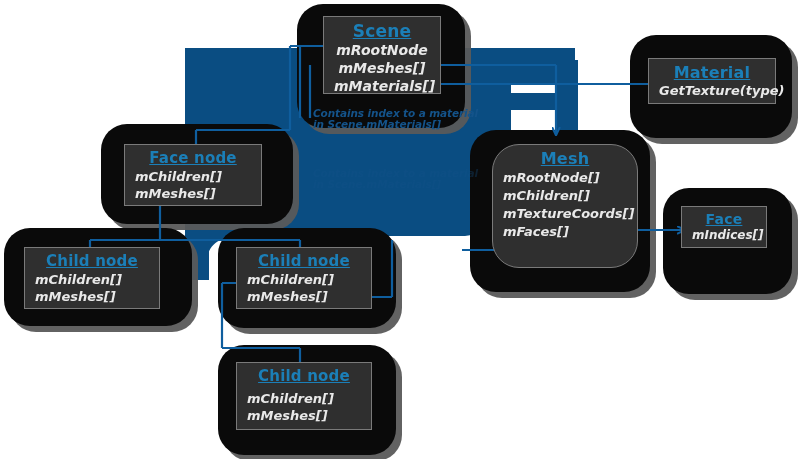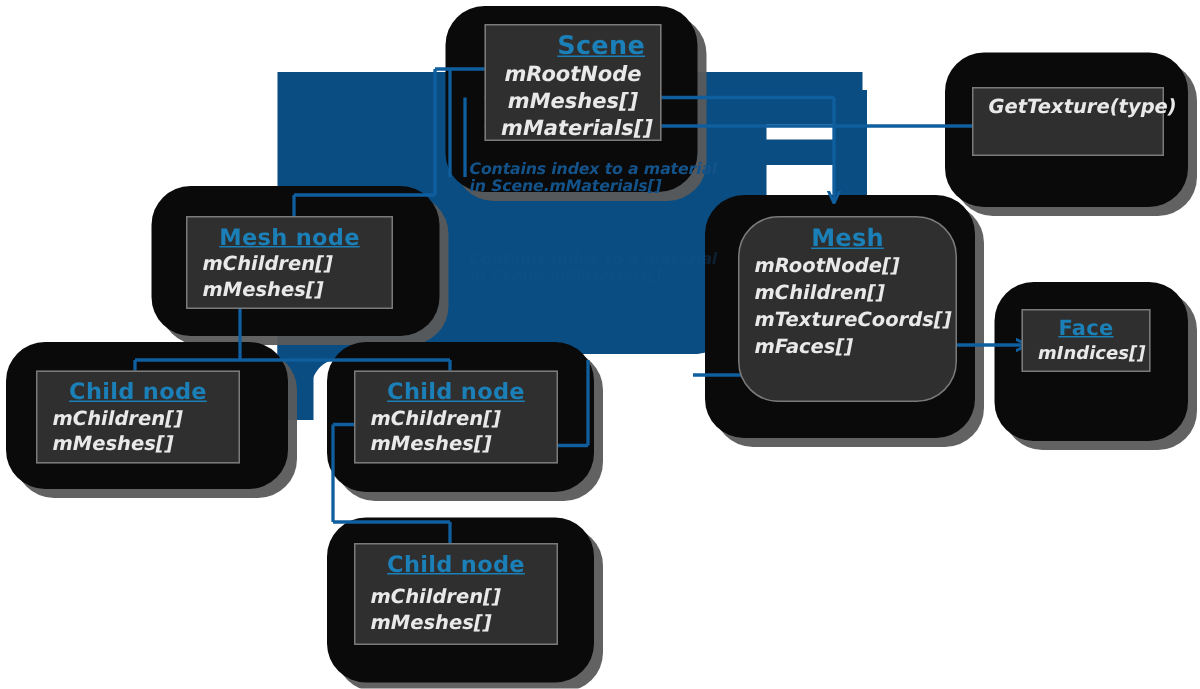--- a/index.html
+++ b/index.html
@@ -45,21 +45,21 @@
   }
   .efield{
     display:block;
     color:#e9e9e9;
     font-weight:bold;
     font-style:italic;
     white-space:nowrap;
   }
 
   
-  .s-scene .etitle{font-size:17px;line-height:20px;text-align:right;}
+  .s-scene .etitle{font-size:17px;line-height:20px;}
   .s-scene .efield{font-size:14px;line-height:18px;text-align:center;}
 
   .s-mat .etitle{font-size:16px;line-height:19px;}
   .s-mat .efield{font-size:13px;line-height:17px;text-align:center;}
 
   .s-mesh .etitle{font-size:16px;line-height:20px;}
   .s-mesh .efield{font-size:13px;line-height:18px;}
 
   .s-face .etitle{font-size:14px;line-height:17px;}
   .s-face .efield{font-size:12px;line-height:15px;text-align:center;}
@@ -163,38 +163,39 @@
   <div id="layer-boxes">
 
     <div class="ebox s-scene" style="left:323px;top:16px;width:118px;height:78px;">
       <span class="etitle">Scene</span>
       <span class="efield">mRootNode</span>
       <span class="efield">mMeshes[]</span>
       <span class="efield">mMaterials[]</span>
     </div>
 
     <div class="ebox s-mat" style="left:648px;top:58px;width:128px;height:46px;">
+      <span class="etitle">Material</span>
       <span class="efield">GetTexture(type)</span>
     </div>
 
     <div class="ebox s-mesh" style="left:492px;top:144px;width:146px;height:124px;border-radius:27px;">
       <span class="etitle">Mesh</span>
       <span class="efield">mRootNode[]</span>
       <span class="efield">mChildren[]</span>
       <span class="efield">mTextureCoords[]</span>
       <span class="efield">mFaces[]</span>
     </div>
 
     <div class="ebox s-face" style="left:681px;top:206px;width:86px;height:42px;">
       <span class="etitle">Face</span>
       <span class="efield">mIndices[]</span>
     </div>
 
     <div class="ebox s-node" style="left:124px;top:144px;width:138px;height:62px;">
-      <span class="etitle">Mesh node</span>
+      <span class="etitle">Face node</span>
       <span class="efield">mChildren[]</span>
       <span class="efield">mMeshes[]</span>
     </div>
 
     <div class="ebox s-node" style="left:24px;top:247px;width:136px;height:62px;">
       <span class="etitle">Child node</span>
       <span class="efield">mChildren[]</span>
       <span class="efield">mMeshes[]</span>
     </div>
 

